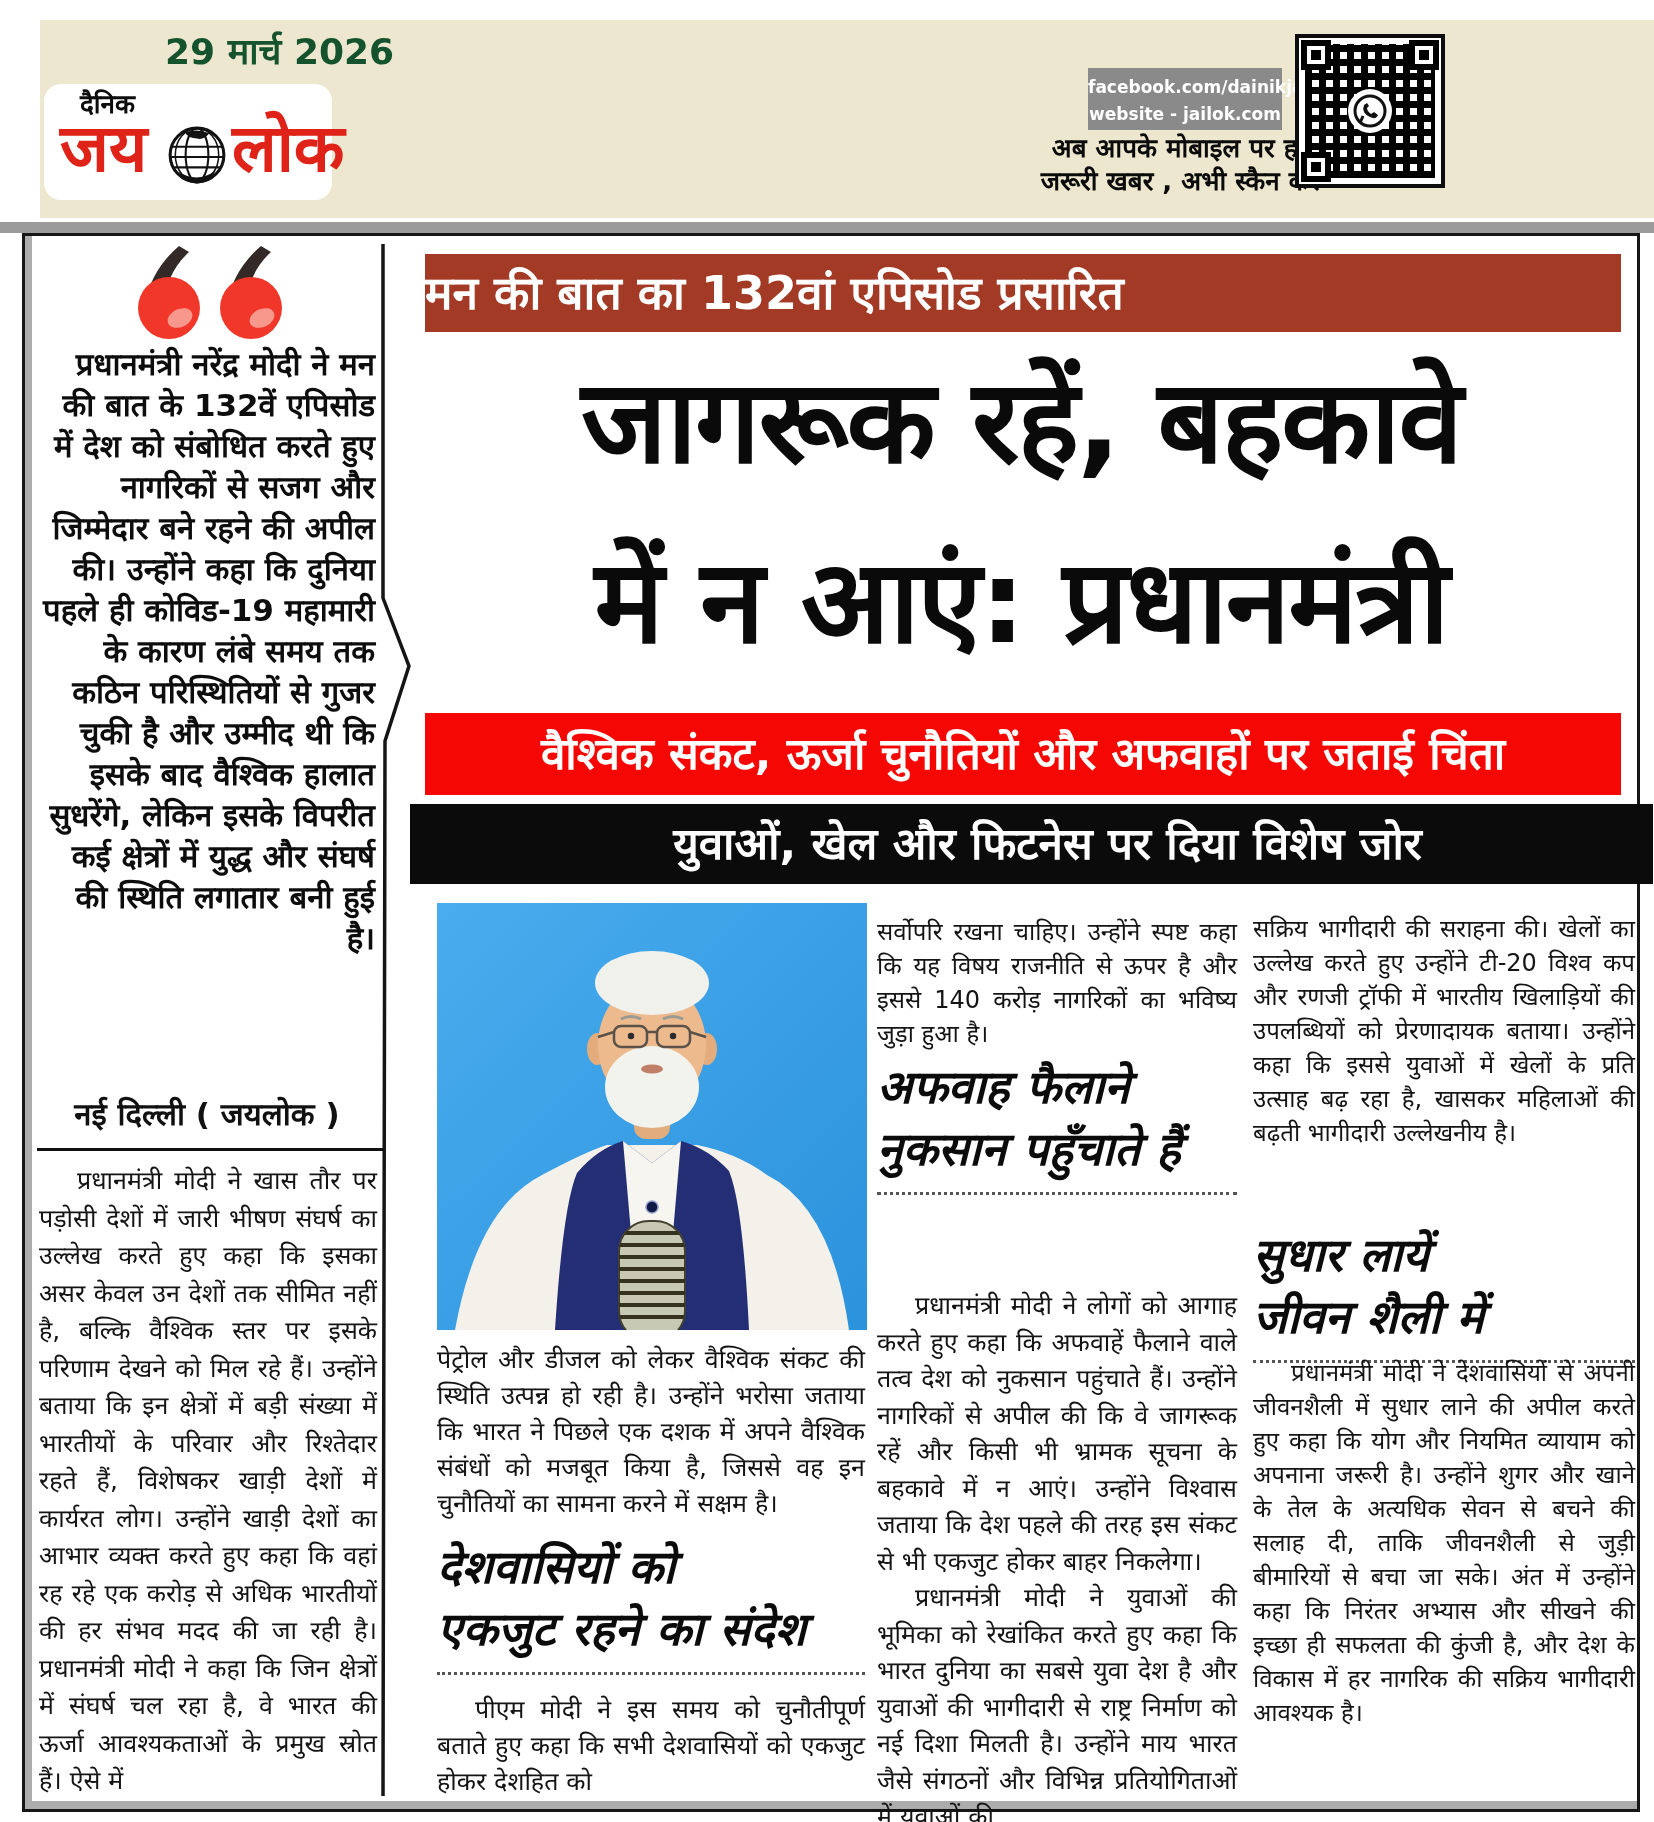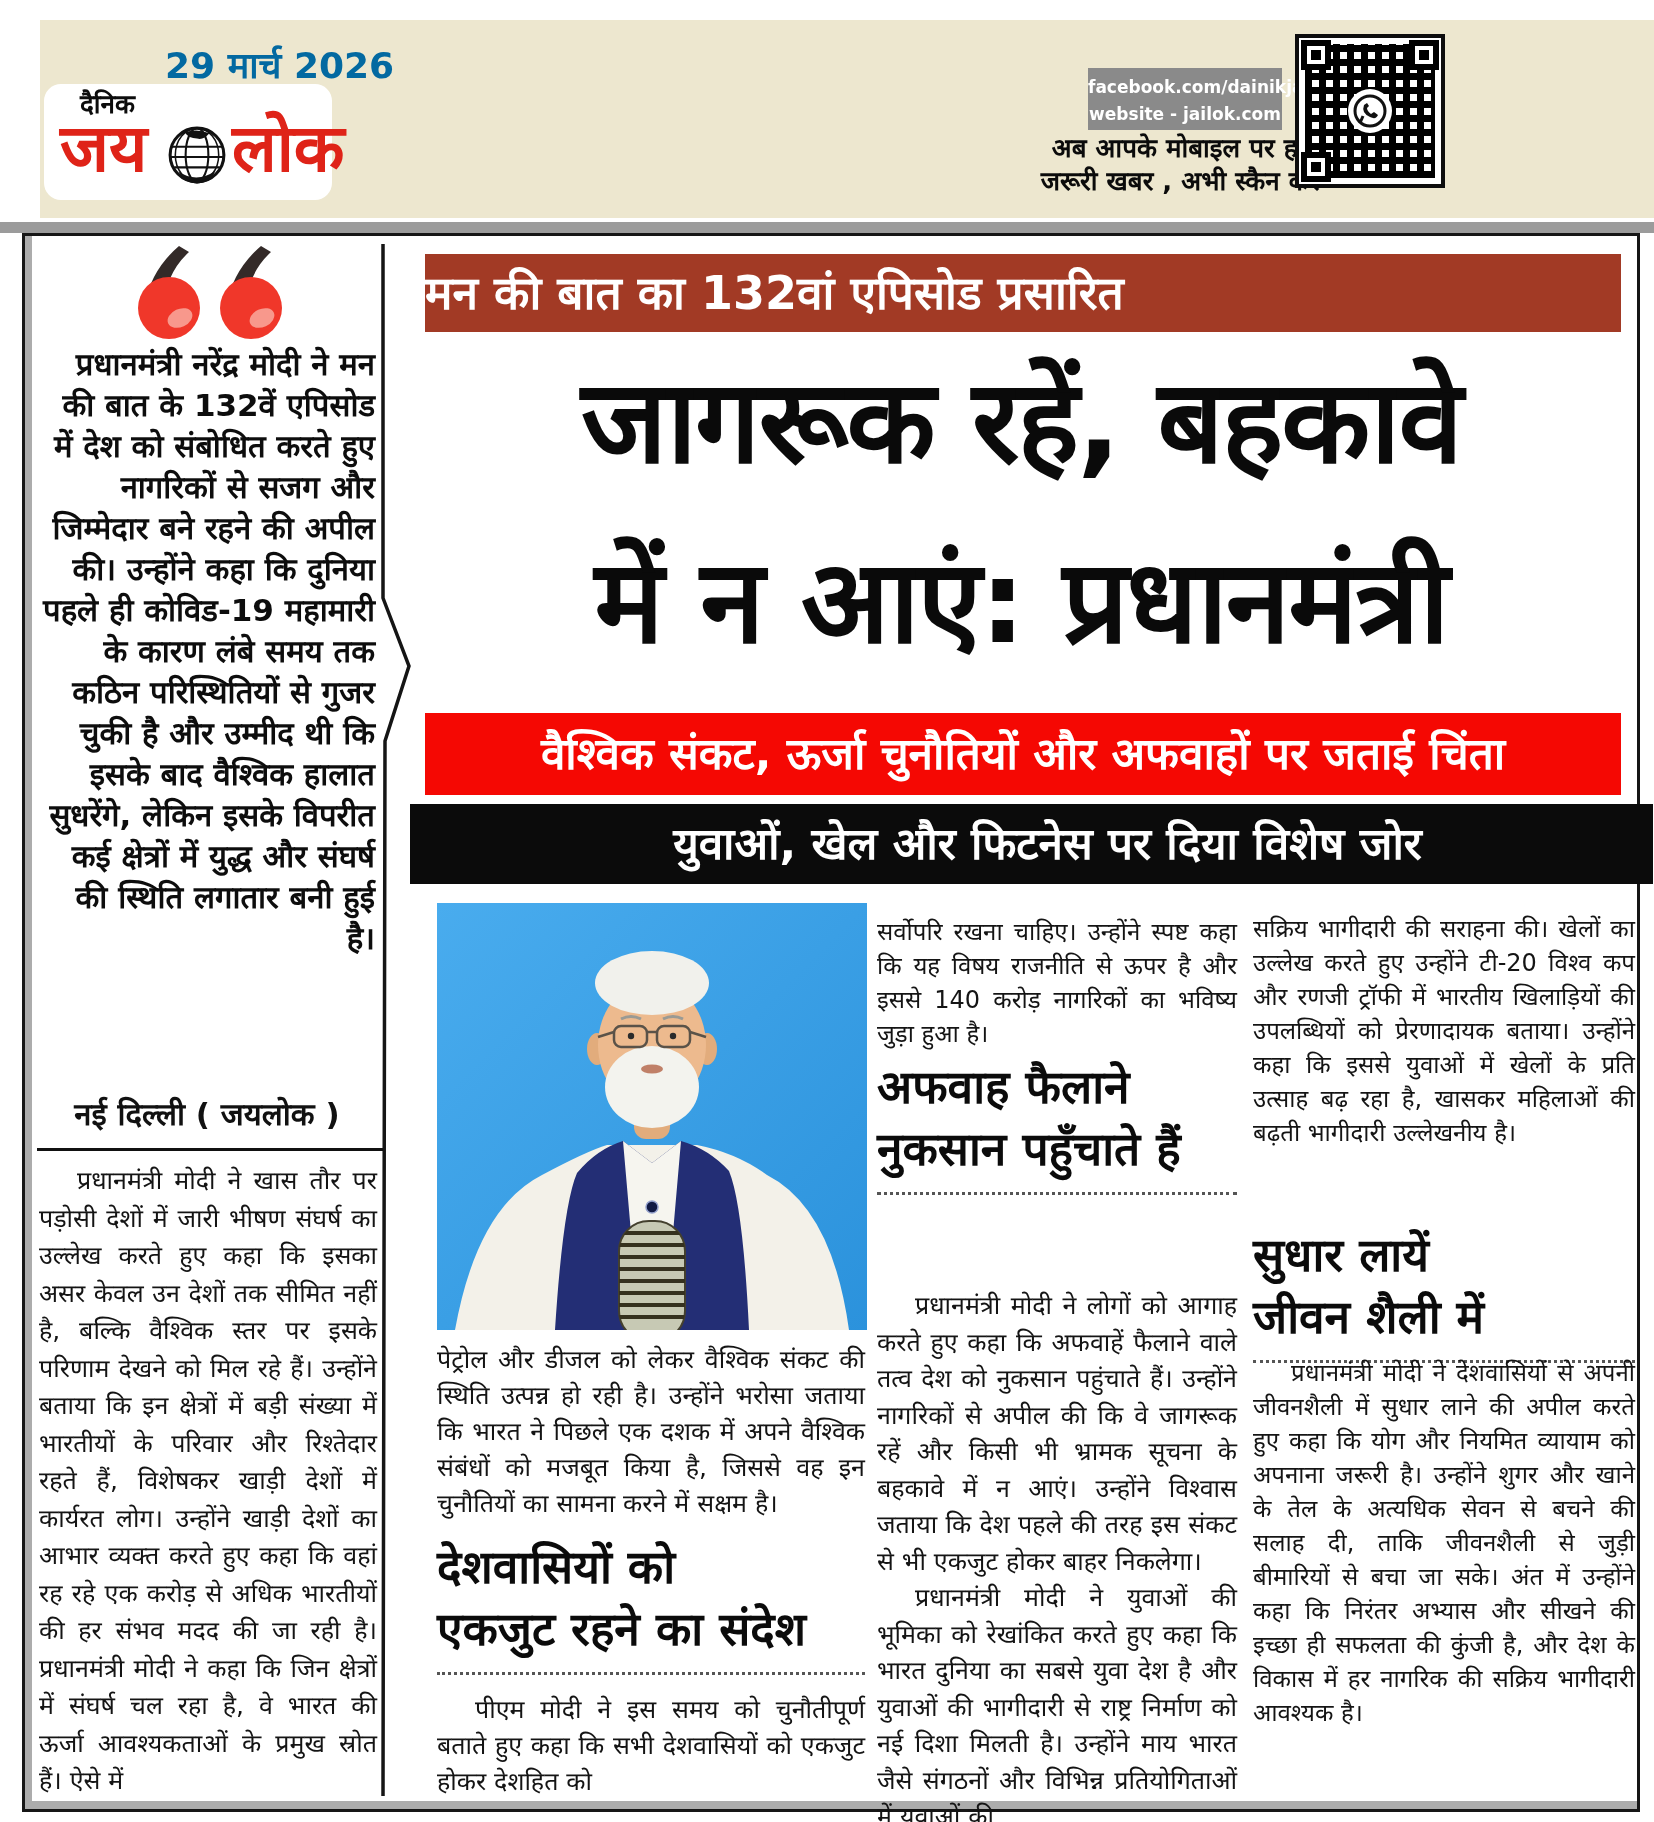--- a/index.html
+++ b/index.html
@@ -1,20 +1,20 @@
 <!DOCTYPE html>
 <html><head>
 <meta charset="utf-8">
 <style>
   html,body{margin:0;padding:0;background:#ffffff;}
   .page{position:relative;width:1654px;height:1822px;background:#fff;overflow:hidden;
         font-family:"DejaVu Sans",sans-serif;color:#111;}
   
   .mast{position:absolute;left:40px;top:20px;width:1614px;height:198px;background:#EDE7CF;}
-  .date{position:absolute;left:125px;top:20px;font-size:36px;font-weight:bold;color:#0369a1;}
+  .date{position:absolute;left:125px;top:6px;font-size:36px;font-weight:bold;color:#14532d;}
   .logobox{position:absolute;left:4px;top:64px;width:288px;height:116px;background:#fff;border-radius:17px;}
   .dainik{position:absolute;left:36px;top:1px;font-size:26px;font-weight:bold;color:#0c0c0c;}
   .logoword{position:absolute;font-size:66px;font-weight:bold;color:#DF2318;line-height:1;}
   .jay{left:16px;top:32px;}
   .lok{left:188px;top:32px;}
   .globe{position:absolute;left:122px;top:40px;width:62px;height:62px;}
   .social{position:absolute;left:1048px;top:48px;width:194px;height:62px;background:#8A8A8A;color:#fff;
           font-size:17px;font-weight:bold;text-align:center;line-height:1.6;padding-top:6px;box-sizing:border-box;}
   .qrcap{position:absolute;left:980px;top:112px;width:320px;text-align:center;font-size:26px;font-weight:bold;line-height:1.25;color:#0b0b0b;}
   .qr{position:absolute;left:1255px;top:14px;width:142px;height:146px;background:#fff;border:4px solid #0d0d0d;}
@@ -55,21 +55,21 @@
   
   .col2i{position:absolute;left:412px;top:1106px;width:428px;line-height:36px;}
   .sub2{position:absolute;left:412px;top:1300px;width:428px;}
   .col2b{position:absolute;left:412px;top:1456px;width:428px;line-height:36px;}
   .col3i{position:absolute;left:852px;top:679px;width:360px;line-height:34px;font-size:24px;}
   .sub3{position:absolute;left:852px;top:820px;width:360px;}
   .col3b{position:absolute;left:852px;top:1052px;width:360px;line-height:36.5px;}
   .col4i{position:absolute;left:1228px;top:676px;width:382px;line-height:34px;font-size:24px;}
   .sub4{position:absolute;left:1228px;top:988px;width:382px;}
   .col4b{position:absolute;left:1228px;top:1120px;width:382px;line-height:34px;font-size:24px;}
-  .subhead{font-weight:bold;font-size:46px;line-height:62px;color:#0b0b0b;}
+  .subhead{font-weight:bold;font-size:46px;line-height:62px;color:#0b0b0b;font-style:italic;}
   .dotted{border-bottom:3px dotted #555;padding-bottom:12px;}
   .blk{display:block;}
 </style>
 </head>
 <body>
 
 <div class="page">
 
   <div class="mast">
     <div class="date">29 मार्च 2026</div>

